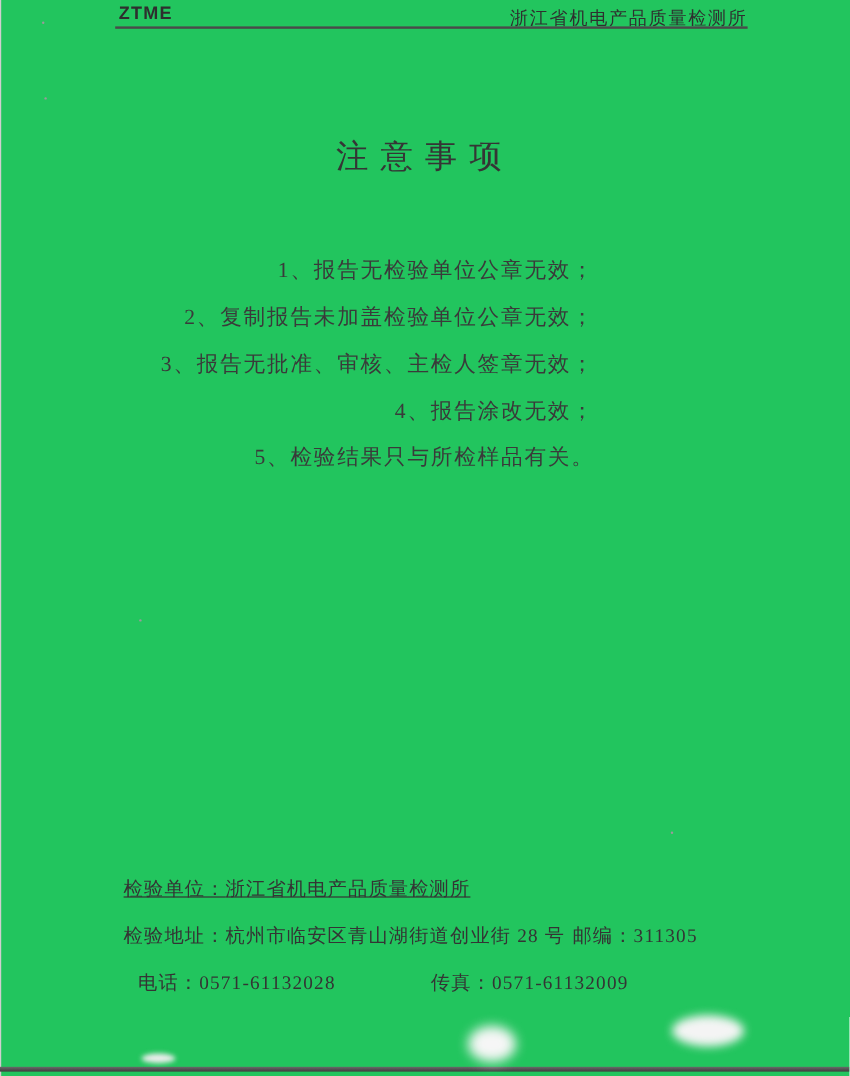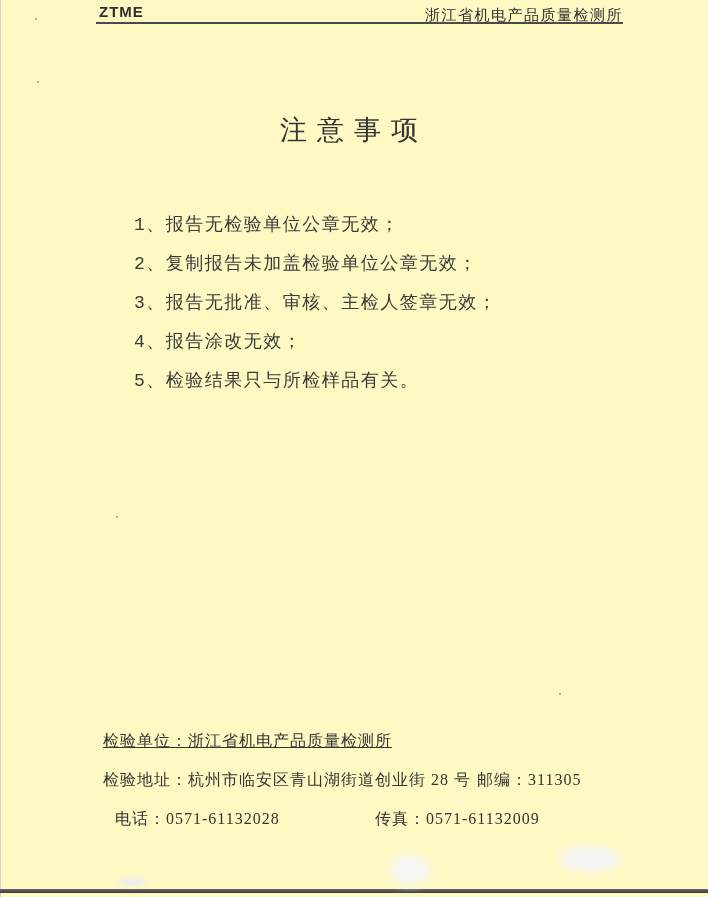--- a/index.html
+++ b/index.html
@@ -4,21 +4,21 @@
 <style>
   html, body {
     margin: 0;
     padding: 0;
     background: #ffffff;
   }
   .page {
     position: relative;
     width: 708px;
     height: 897px;
-    background: #fef9c3;
+    background: #22c55e;
     overflow: hidden;
     font-family: "Liberation Serif", "DejaVu Serif", serif;
     color: #333333;
   }
   
   .header-logo {
     position: absolute;
     left: 99px;
     top: 3px;
     font-family: "Liberation Sans", "DejaVu Sans", sans-serif;
@@ -87,23 +87,24 @@
   .footer-row.r1 { top: 731px; text-decoration: underline; }
   .footer-row.r2 { top: 770px; }
   .footer-row.r3 { top: 809px; margin-left: 12px; }
   .footer-sub {
     position: absolute;
     top: 0;
     white-space: nowrap;
     text-align: center;
   }
   .footer-row.r2 .footer-sub { left: 374px; }
-  .footer-row.r3 .footer-sub { left: 260px; }
+  .footer-row.r3 .footer-sub { left: 244px; }
   .num {
-    font-family: Liberation Mono, monospace;
+    font-family: Liberation Serif, serif;
+    text-align: right;
   }
   
   .edge-left {
     position: absolute;
     left: 0; top: 0;
     width: 1px; height: 100%;
     background: #cfcfcf;
   }
   .edge-bottom {
     position: absolute;

